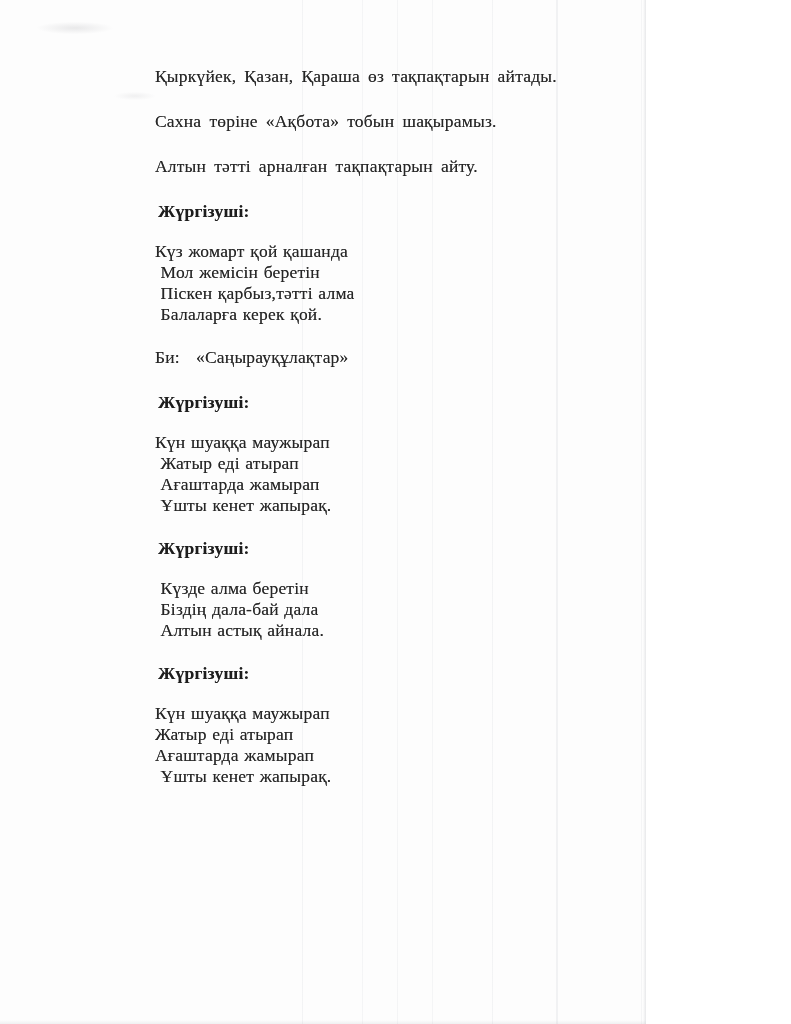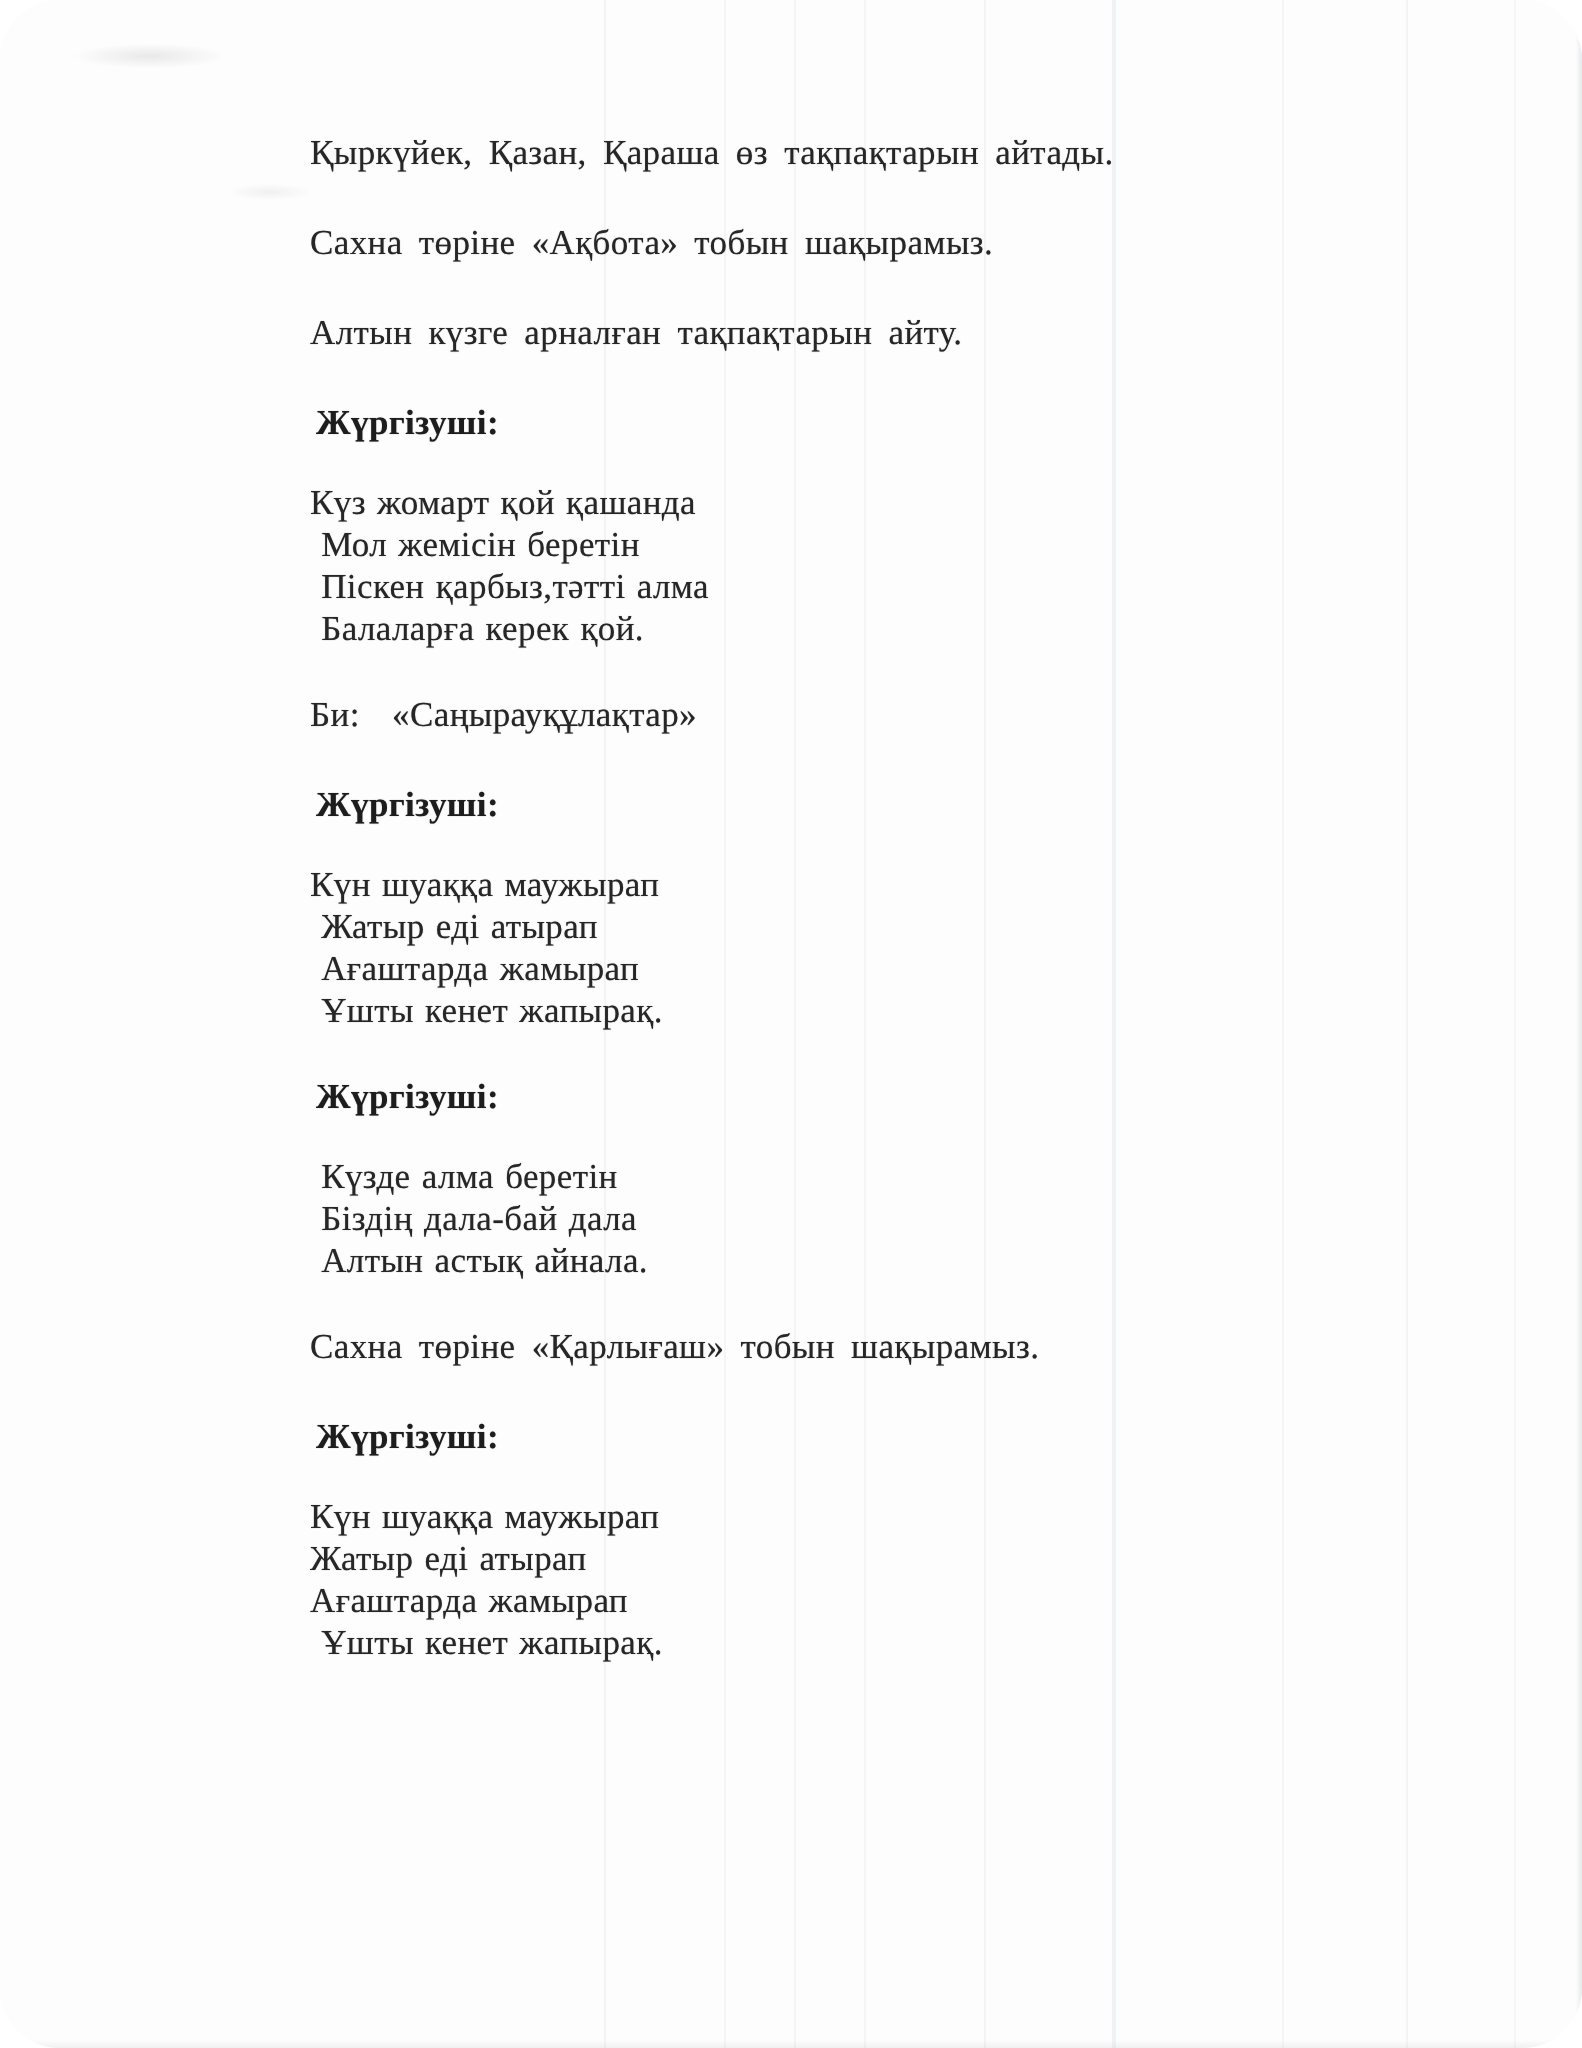--- a/index.html
+++ b/index.html
@@ -2,21 +2,21 @@
 <html><head>
 <meta charset="utf-8">
 <style>
   html, body {
     margin: 0;
     padding: 0;
     background: #ffffff;
   }
   .page {
     position: relative;
-    width: 791px;
+    width: 646px;
     height: 1024px;
     overflow: hidden;
     background:
       
       radial-gradient(ellipse 55px 9px at 75px 28px, rgba(150,150,155,0.20), transparent 70%),
       radial-gradient(ellipse 30px 6px at 135px 96px, rgba(160,160,165,0.14), transparent 70%),
       
       linear-gradient(rgba(168,174,184,0.12), rgba(168,174,184,0.12)) 302px 0 / 1px 100% no-repeat,
       linear-gradient(rgba(168,174,184,0.10), rgba(168,174,184,0.10)) 362px 0 / 1px 100% no-repeat,
       linear-gradient(rgba(168,174,184,0.11), rgba(168,174,184,0.11)) 397px 0 / 1px 100% no-repeat,
@@ -25,21 +25,20 @@
       linear-gradient(rgba(168,174,184,0.14), rgba(168,174,184,0.14)) 556px 0 / 2px 100% no-repeat,
       linear-gradient(rgba(168,174,184,0.10), rgba(168,174,184,0.10)) 641px 0 / 1px 100% no-repeat,
       linear-gradient(rgba(168,174,184,0.11), rgba(168,174,184,0.11)) 703px 0 / 1px 100% no-repeat,
       linear-gradient(rgba(168,174,184,0.09), rgba(168,174,184,0.09)) 757px 0 / 1px 100% no-repeat,
       
       linear-gradient(to left, rgba(190,193,198,0.35), transparent) right top / 3px 100% no-repeat,
       linear-gradient(to top, rgba(200,202,206,0.25), transparent) left bottom / 100% 4px no-repeat,
       #fdfdfd;
     font-family: "Liberation Serif", "DejaVu Serif", serif;
     color: #262626;
-    border-radius: 30px;
   }
   .text-column {
     position: absolute;
     top: 66px;
     left: 155px;
     width: 470px;
   }
   .line, .heading, .poem-line {
     font-size: 17.5px;
     line-height: 21px;
@@ -69,21 +68,21 @@
 </head>
 <body>
 
 <div class="page">
   <div class="text-column">
 
     <p class="line">Қыркүйек, Қазан, Қараша өз тақпақтарын айтады.</p>
 
     <p class="line">Сахна төріне «Ақбота» тобын шақырамыз.</p>
 
-    <p class="line">Алтын күзге арналған тақпақтарын айту.</p>
+    <p class="line">Алтын тәтті арналған тақпақтарын айту.</p>
 
     <p class="heading">Жүргізуші:</p>
 
     <div class="poem">
       <div class="poem-line">Күз жомарт қой қашанда</div>
       <div class="poem-line"> Мол жемісін беретін</div>
       <div class="poem-line"> Піскен қарбыз,тәтті алма</div>
       <div class="poem-line"> Балаларға керек қой.</div>
     </div>
 
@@ -100,21 +99,20 @@
 
 
     <p class="heading">Жүргізуші:</p>
 
     <div class="poem">
       <div class="poem-line"> Күзде алма беретін</div>
       <div class="poem-line"> Біздің дала-бай дала</div>
       <div class="poem-line"> Алтын астық айнала.</div>
     </div>
 
-    <p class="line">Сахна төріне «Қарлығаш» тобын шақырамыз.</p>
 
     <p class="heading">Жүргізуші:</p>
 
     <div class="poem">
       <div class="poem-line">Күн шуаққа маужырап</div>
       <div class="poem-line">Жатыр еді атырап</div>
       <div class="poem-line">Ағаштарда жамырап</div>
       <div class="poem-line"> Ұшты кенет жапырақ.</div>
     </div>
 

